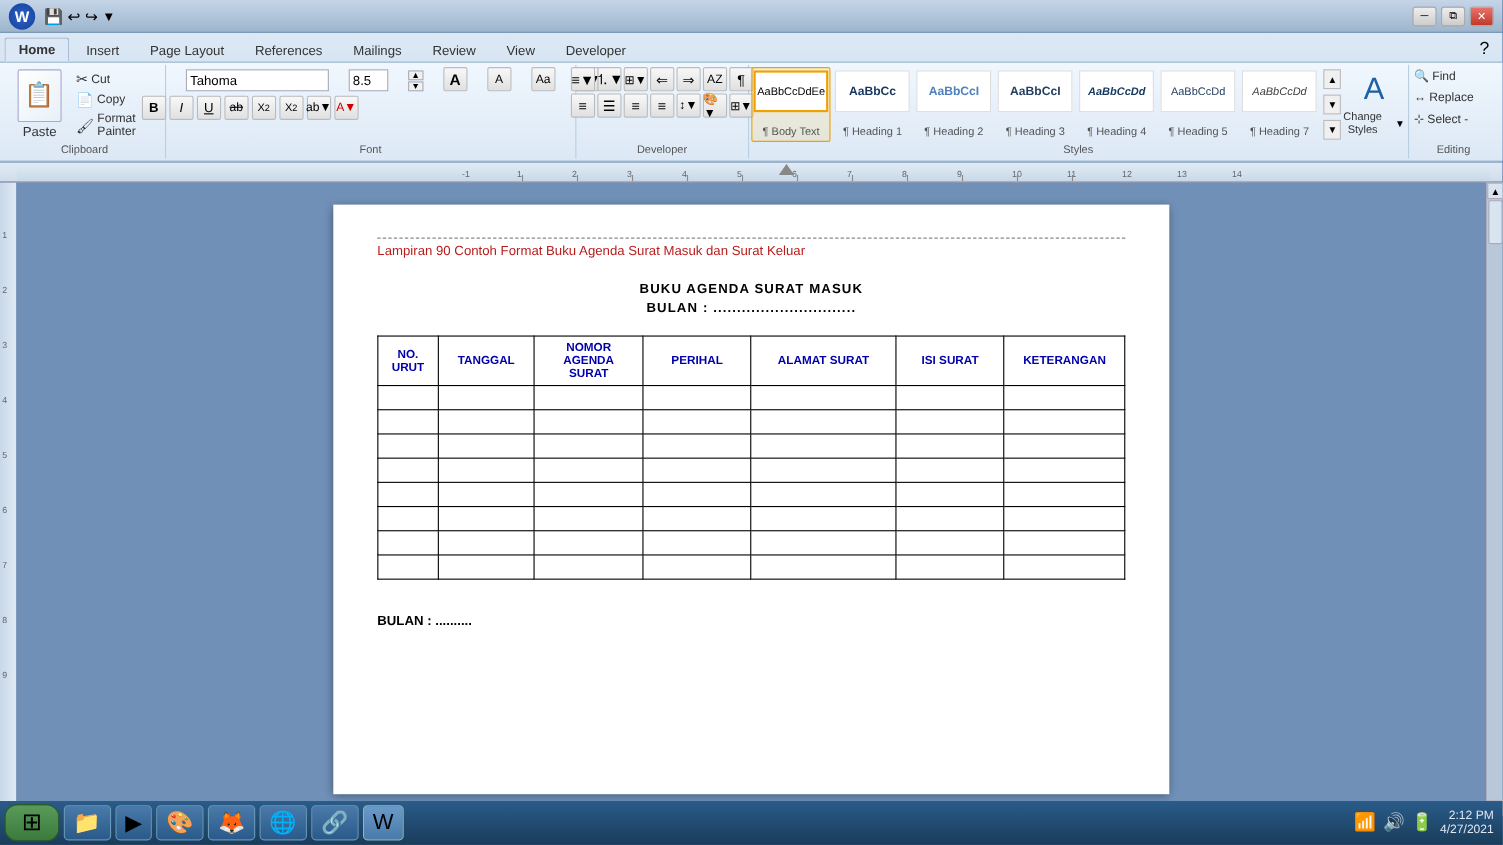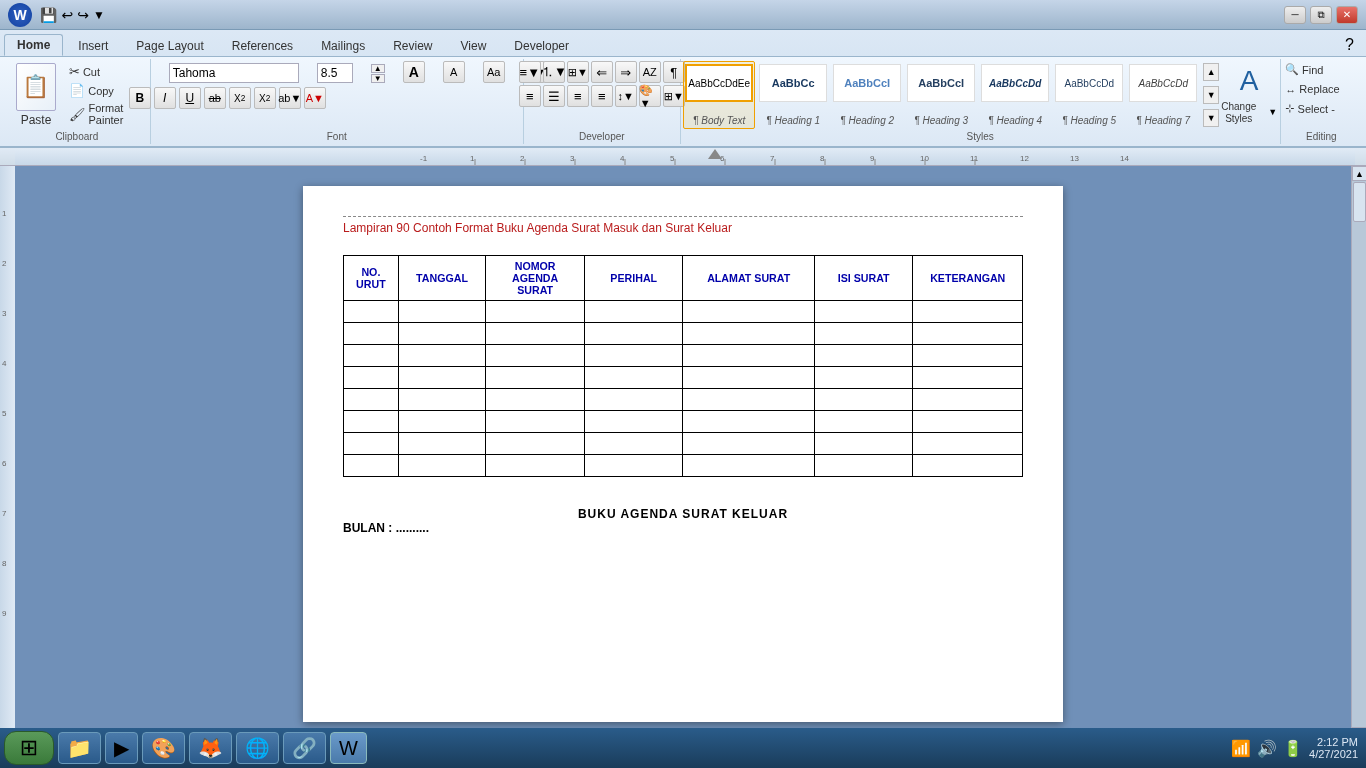--- a/index.html
+++ b/index.html
@@ -204,21 +204,21 @@
       height: 46px;
       background: white;
       border: 1px solid #ddd;
       display: flex;
       align-items: center;
       justify-content: center;
       font-size: 11px;
       color: #333;
       overflow: hidden;
     }
-    .style-label { font-size: 10px; color: #555; margin-top: 13px; text-align: center; font-style: italic; }
+    .style-label { font-size: 10px; color: #555; margin-top: 13px; text-align: center; }
     .style-scroll { display: flex; flex-direction: column; justify-content: space-around; height: 68px; margin-left: 2px; }
     .scroll-arrow { width: 16px; height: 18px; border: 1px solid #bbb; background: #f0f0f0; cursor: pointer; display: flex; align-items: center; justify-content: center; font-size: 9px; }
 
     
     .change-styles-btn {
       display: flex;
       flex-direction: column;
       align-items: center;
       justify-content: flex-start;
       cursor: pointer;
@@ -728,21 +728,23 @@
         <text x="2" y="450">9</text>
       </g>
     </svg>
   </div>
 
   <div id="doc-area">
     <div id="page">
 
       <div class="doc-header-text" style="font-size:9pt;color:#b91c1c;border-top:1px dashed #888;padding-top:4px;margin-bottom:20px;">Lampiran 90 Contoh Format Buku Agenda Surat Masuk dan Surat Keluar</div>
 
-
+      <div class="doc-title" style="text-align:center;font-weight:bold;font-size:9pt;margin-bottom:4px;letter-spacing:1px;">BUKU AGENDA SURAT MASUK</div>
+
+      <div class="doc-subtitle" style="text-align:center;font-weight:bold;font-size:9pt;margin-bottom:18px;">BULAN  :  ..............................</div>
 
       <table class="agenda-table">
         <thead>
           <tr>
             <th style="width:50px;">NO.<br>URUT</th>
             <th style="width:80px;">TANGGAL</th>
             <th style="width:90px;">NOMOR<br>AGENDA<br>SURAT</th>
             <th style="width:90px;">PERIHAL</th>
             <th style="width:120px;">ALAMAT SURAT</th>
             <th style="width:90px;">ISI SURAT</th>
@@ -818,21 +820,20 @@
               <td></td>
             <td></td>
               <td></td>
             <td></td>
               <td></td>
             <td></td>
           </tr>
         </tbody>
       </table>
 
-      <div class="doc-footer" style="margin-top:16px;">BUKU AGENDA SURAT KELUAR</div>
       <div style="font-weight:bold;font-size:9pt;">BULAN : ..........</div>
 
     </div>
   </div>
 
   <div id="right-scroll">
     <div class="scroll-up">▲</div>
     <div class="scroll-track">
       <div class="scroll-thumb"></div>
     </div>

